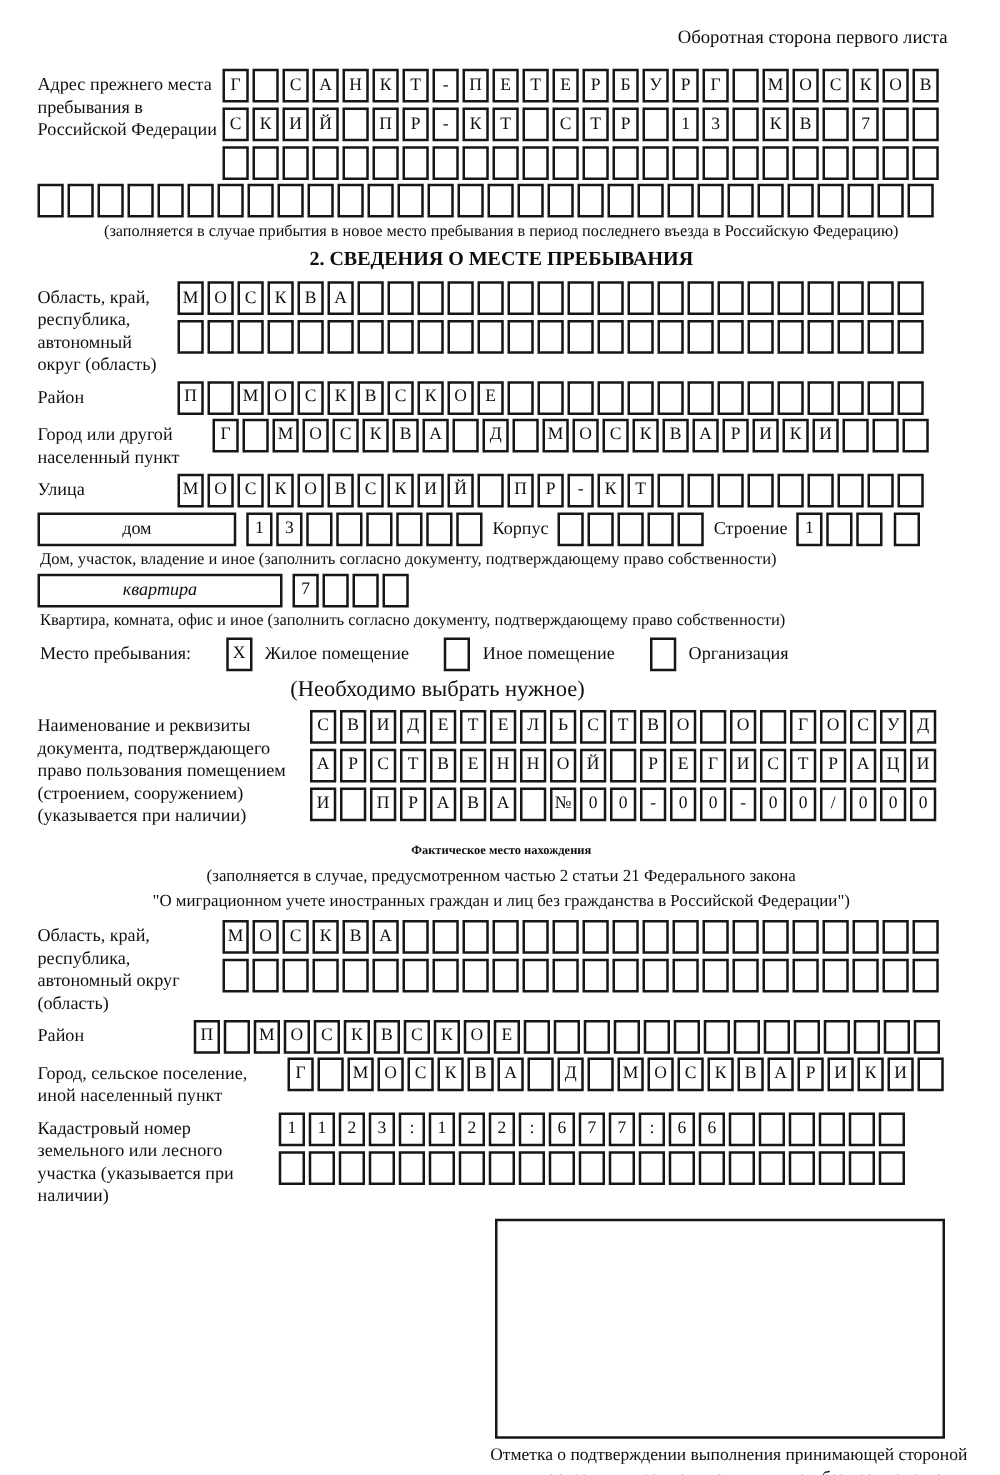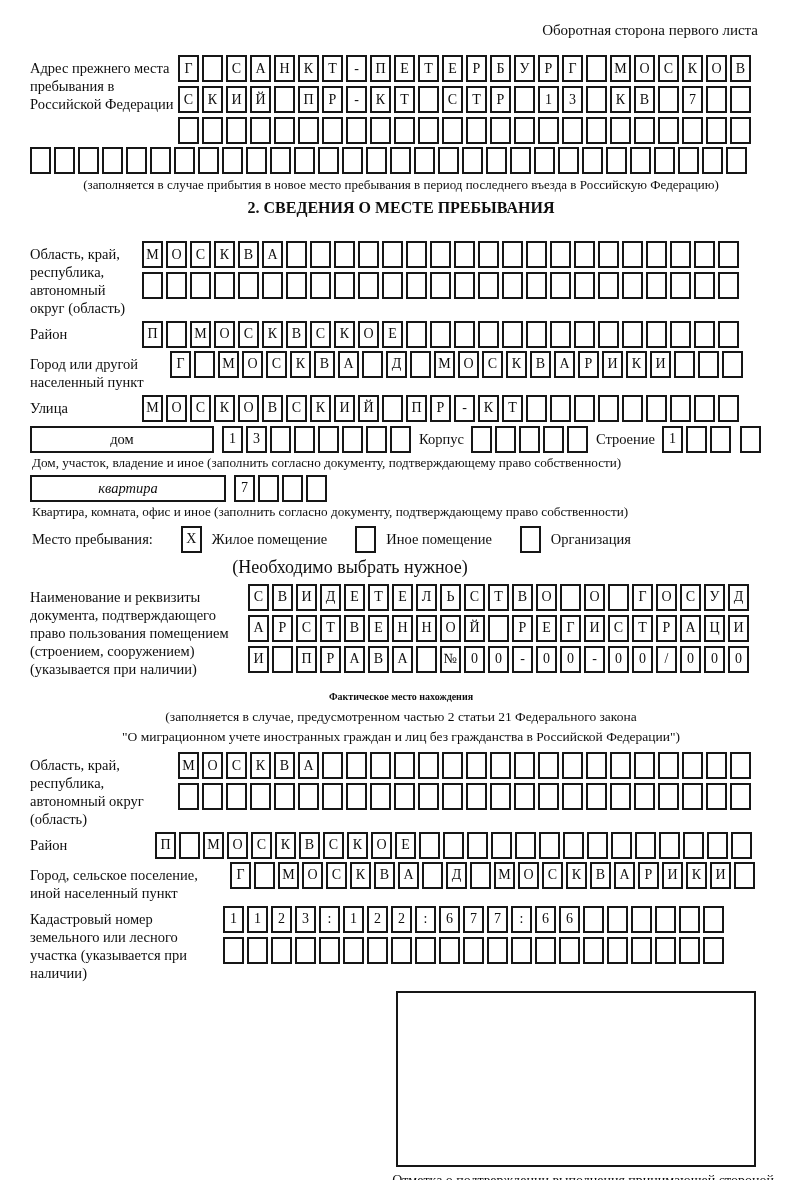--- a/index.html
+++ b/index.html
@@ -25,31 +25,31 @@
   .cell{
     box-sizing:border-box;flex:none;
     width:21px;height:27px;margin-right:3px;
     border:2px solid #161616;background:#fff;
     display:flex;align-items:center;justify-content:center;
     font-size:14px;line-height:1;
   }
   .fullrow{margin:1px 0 2px 0;}
 
   .note{font-size:13px;text-align:center;margin:3px 0 2px 0;}
-  .h-section{font-size:16px;font-weight:bold;text-align:center;margin:6px 0 24px 0;}
+  .h-section{font-size:16px;font-weight:bold;text-align:center;margin:6px 0 8px 0;}
   .h-sub{font-size:10px;font-weight:bold;text-align:center;margin:12px 0 6px 0;}
   .subnote{font-size:13.5px;text-align:center;margin:0 0 2px 0;line-height:1.35;}
 
   .houserow{display:flex;align-items:center;margin:4px 0 2px 0;}
   .labelbox{
     box-sizing:border-box;height:27px;border:2px solid #161616;
     display:flex;align-items:center;justify-content:center;
     font-size:14.5px;flex:none;margin-right:8px;
   }
-  .labelbox.dom{width:184px;}
+  .labelbox.dom{width:159px;}
   .labelbox.kvartira{width:196px;font-style:italic;}
   .inline-label{font-size:14.5px;margin:0 7px 0 5px;flex:none;}
   .stro-cells .cell:last-child{margin-left:6px;}
 
   .smallnote{font-size:13.2px;margin:2px 0 4px 2px;}
 
   .stayrow{display:flex;align-items:center;margin:6px 0 0 2px;font-size:14.5px;}
   .staylabel{margin-right:28px;}
   .stayopt{display:flex;align-items:center;}
   .stayopt .cell{margin:0 0 0 0;}

